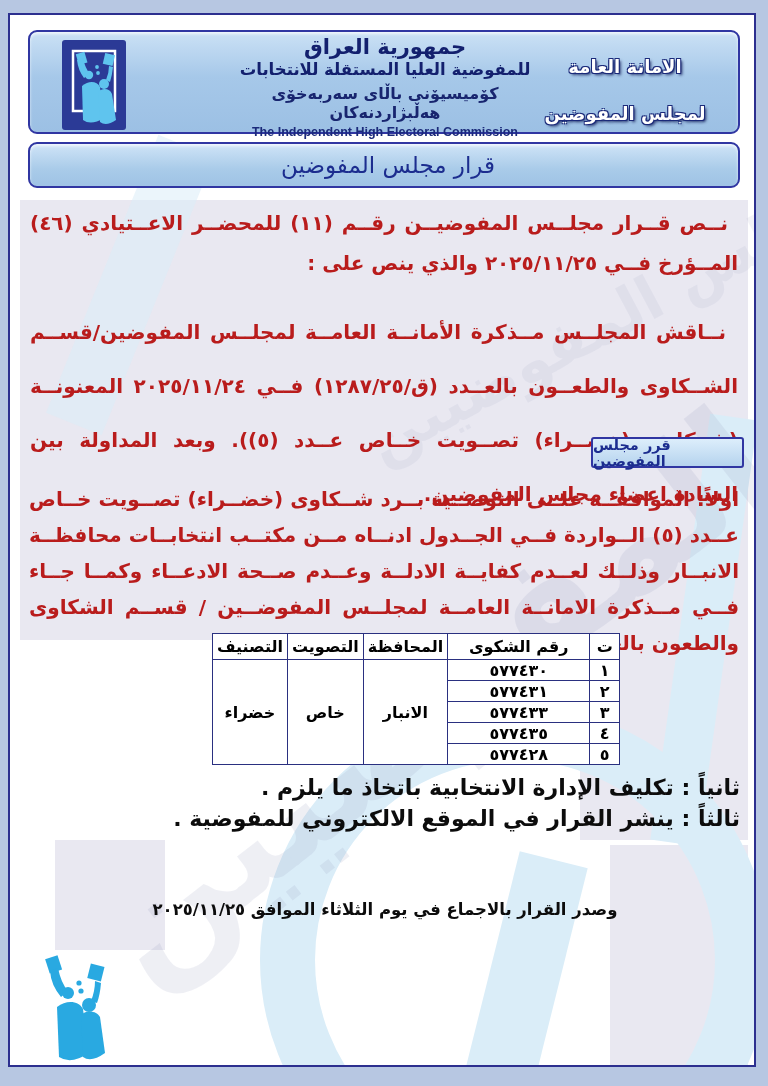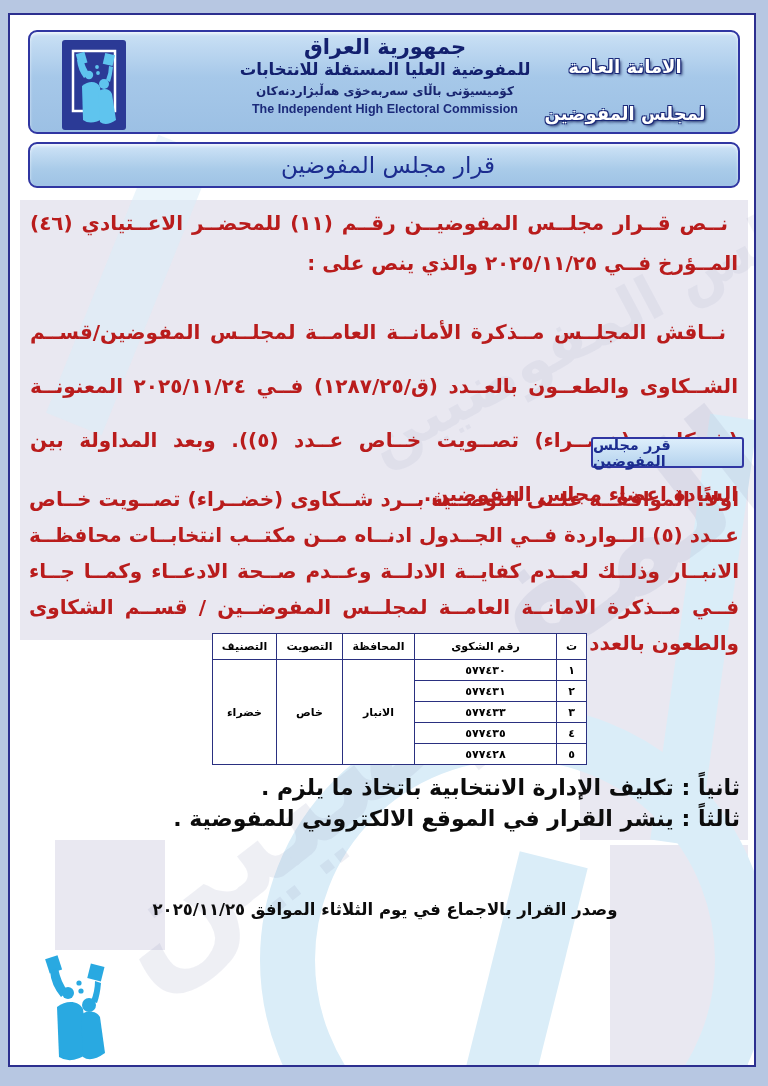--- a/index.html
+++ b/index.html
@@ -32,21 +32,21 @@
     border:2px solid #3036a2; border-radius:9px; box-sizing:border-box;
     box-shadow:inset 0 2px 3px rgba(255,255,255,.7);
   }
   .logo{position:absolute; left:32px; top:8px;}
   .center-titles{
     position:absolute; left:205px; top:3px; width:300px; text-align:center;
     color:#13206e; line-height:1.15;
   }
   .center-titles .l1{font-size:21px; font-weight:bold; letter-spacing:1px;}
   .center-titles .l2{font-size:16.5px; font-weight:bold; margin-top:2px;}
-  .center-titles .l3{font-size:12px; font-weight:bold; margin-top:5px; color:#18256f;}
+  .center-titles .l3{font-size:16px; font-weight:bold; margin-top:5px; color:#18256f;}
   .center-titles .l4{font-size:12.5px; font-weight:bold; margin-top:3px; font-family:"Liberation Sans",sans-serif; color:#1b2a7a;}
   .right-titles{
     position:absolute; right:28px; top:12px; width:170px; text-align:center;
     font-size:18px; font-weight:bold; color:#ffffff; line-height:2.6;
     text-shadow:-1px -1px 0 #1b2a7a, 1px -1px 0 #1b2a7a, -1px 1px 0 #1b2a7a,
                  1px 1px 0 #1b2a7a, 2px 2px 3px rgba(20,30,90,.9);
   }
   
   .banner{
     position:absolute; left:28px; top:142px; width:712px; height:46px;
@@ -78,21 +78,21 @@
   .closing{
     position:absolute; left:120px; top:900px; width:530px; direction:rtl;
     text-align:center; font-weight:bold; font-size:16.5px; color:#0c0c0c;
   }
   
   .ctable{
     position:absolute; left:212px; top:633px; border-collapse:collapse;
     direction:rtl; background:#ffffff;
   }
   .ctable td,.ctable th{
-    border:1.6px solid #2a3080; font-size:11px; font-weight:bold; color:#000;
+    border:1.6px solid #2a3080; font-size:16px; font-weight:bold; color:#000;
     text-align:center; vertical-align:middle; padding:0 4px; box-sizing:border-box;
   }
   .ctable th{height:26px;}
   .ctable td{height:21px;margin-top:8px;}
   .num{letter-spacing:3px;}
 </style>
 </head>
 <body>
 
 <div class="page">

